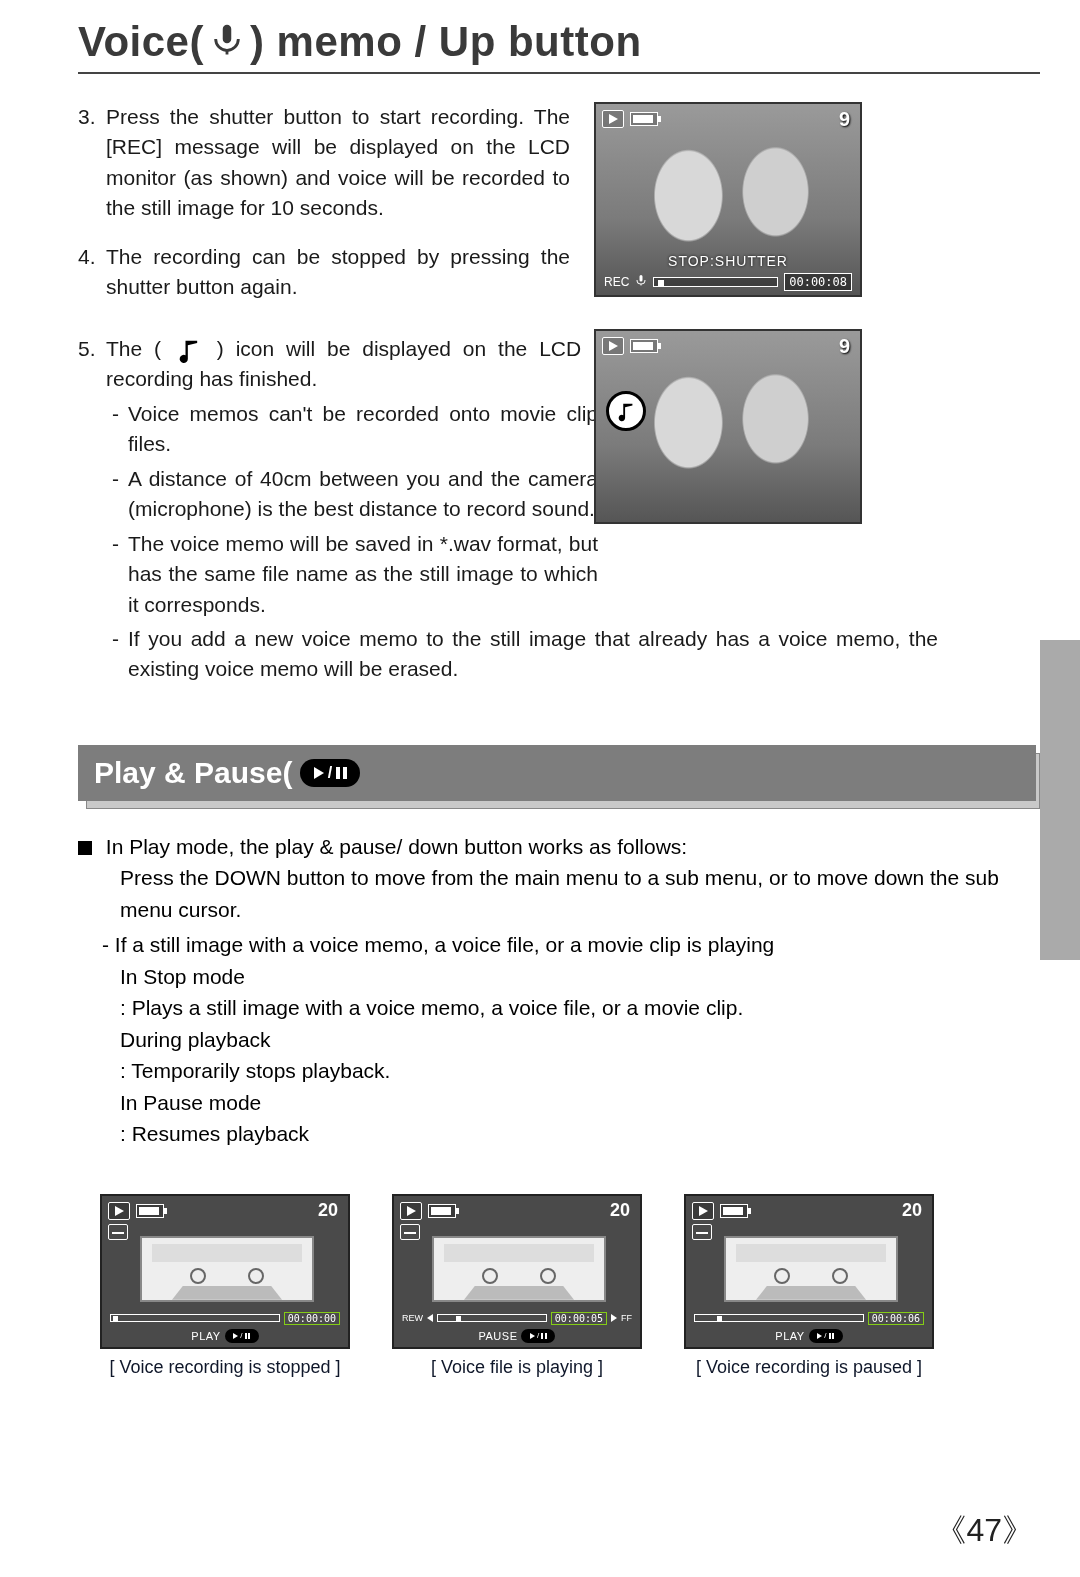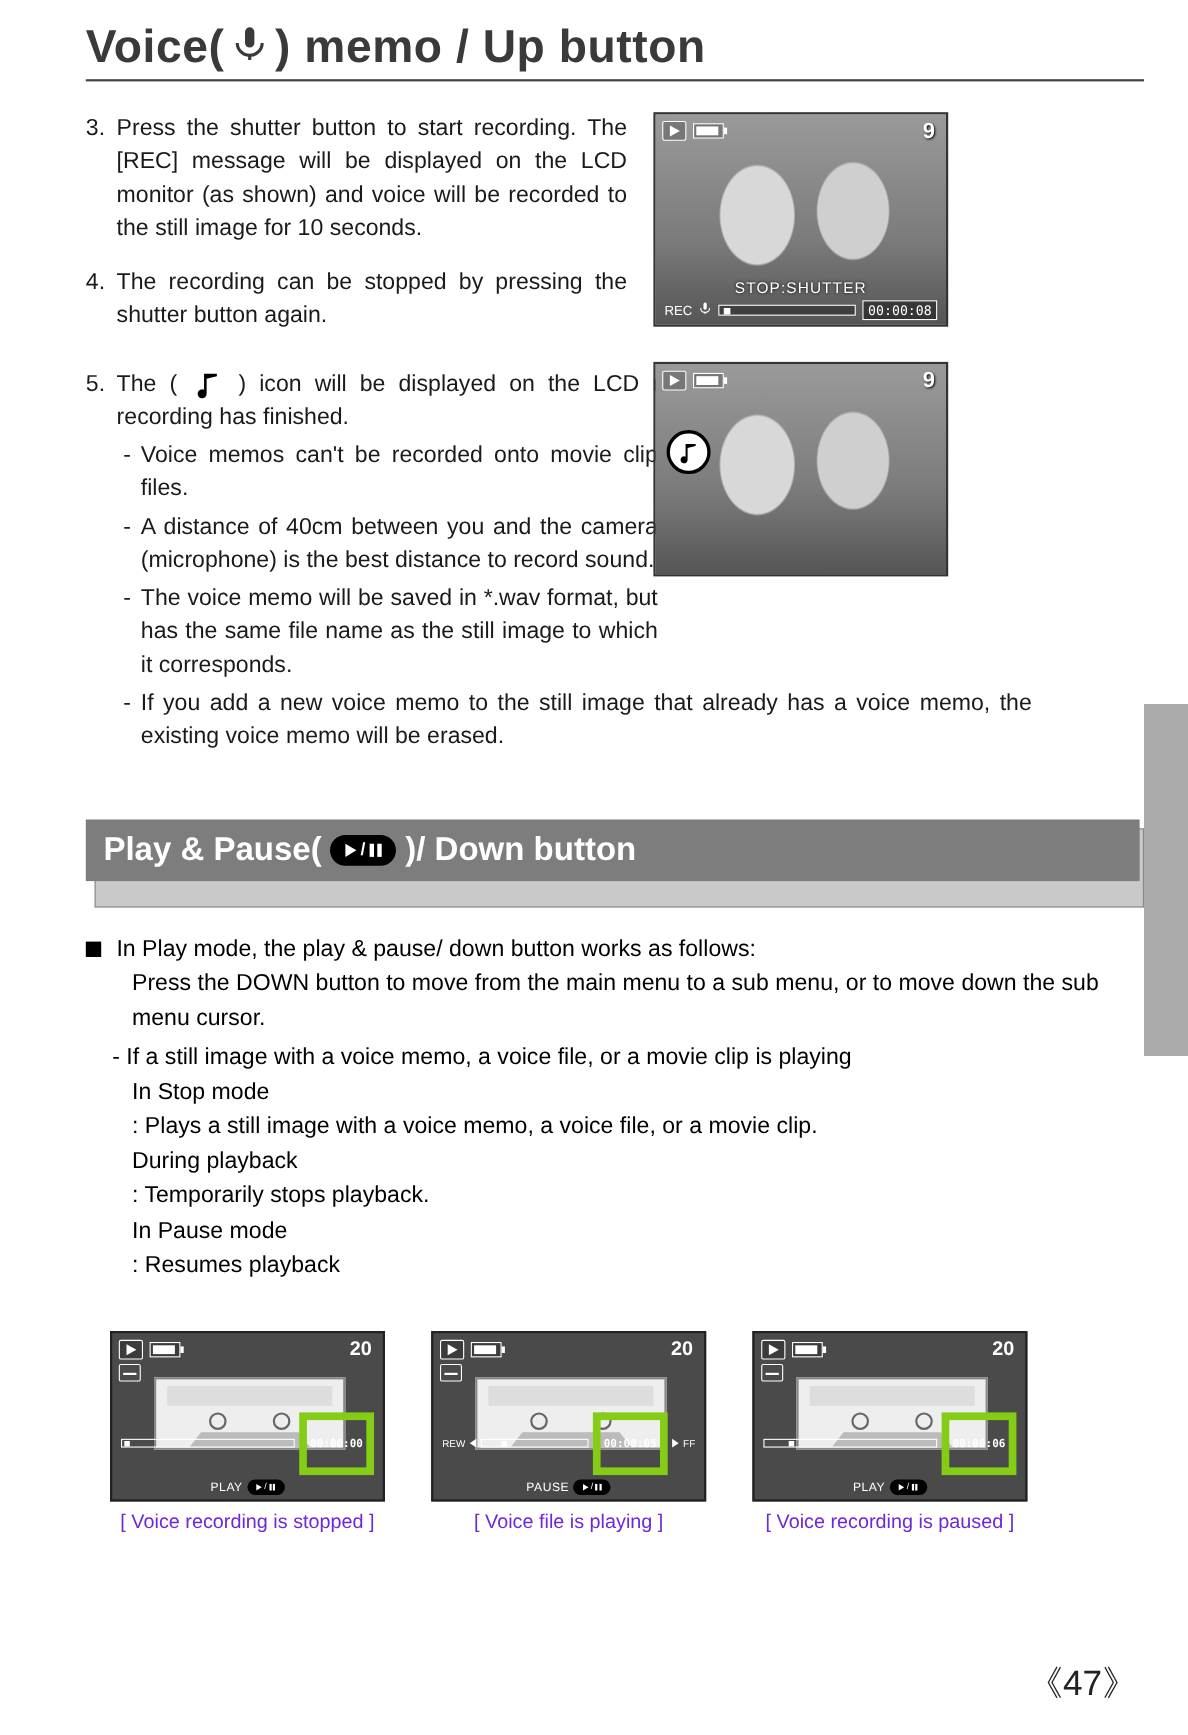--- a/index.html
+++ b/index.html
@@ -194,21 +194,21 @@
     align-items: center;
     justify-content: center;
   }
   .memo-mark svg { width: 22px; height: 22px; }
 
   
   .section-bar-wrap {
     margin-top: 60px;
     position: relative;
     width: 960px;
-    height: 78px;
+    height: 62px;
   }
   .section-bar-shadow {
     position: absolute;
     left: 8px; top: 8px;
     right: -2px; bottom: -2px;
     background: #c9c9c9;
     border: 1px solid #888;
   }
   .section-bar {
     position: absolute;
@@ -369,36 +369,35 @@
     border: 1px solid #fff;
     position: relative;
   }
   .prog-bar .sq {
     position: absolute;
     top: 1px;
     width: 5px; height: 5px;
     background: #fff;
   }
   .time-sm {
-    padding: 16px 3px;
-    border: 7px solid #84cc16;
+    padding: 0 3px;
+    border: 1px solid #84cc16;
     font-family: monospace;
     font-size: 10px;
-    font-weight: bold;
   }
   .arrow-sm {
     width:0;height:0;
     border-top:4px solid transparent;
     border-bottom:4px solid transparent;
   }
   .arrow-sm.l { border-right:6px solid #fff; }
   .arrow-sm.r { border-left:6px solid #fff; }
   .caption {
     font-size: 18px;
-    color: #6d28d9;
+    color: #0f172a;
   }
   .page-num {
     position: absolute;
     bottom: 24px;
     right: 46px;
     font-size: 32px;
     color: #222;
   }
 </style>
 </head>
@@ -511,21 +510,20 @@
       <div class="section-bar">
         <span>Play &amp; Pause(</span>
         <span class="pp-icon">
           <span class="tri"></span>
             <span class="sl">/</span>
             <span class="bars">
               <span></span>
               <span></span>
             </span>
         </span>
-        <span>)/ Down button</span>
       </div>
     </div>
 
     <div class="sec2-body">
       <div>
         <span class="square-bullet"></span>
         <span>In Play mode, the play &amp; pause/ down button works as follows:</span>
       </div>
       <div class="indent2">Press the DOWN button to move from the main menu to a sub menu, or to move down the sub menu cursor.</div>
       <div class="indent1" style="margin-top:4px">- <span>If a still image with a voice memo, a voice file, or a movie clip is playing</span></div>

